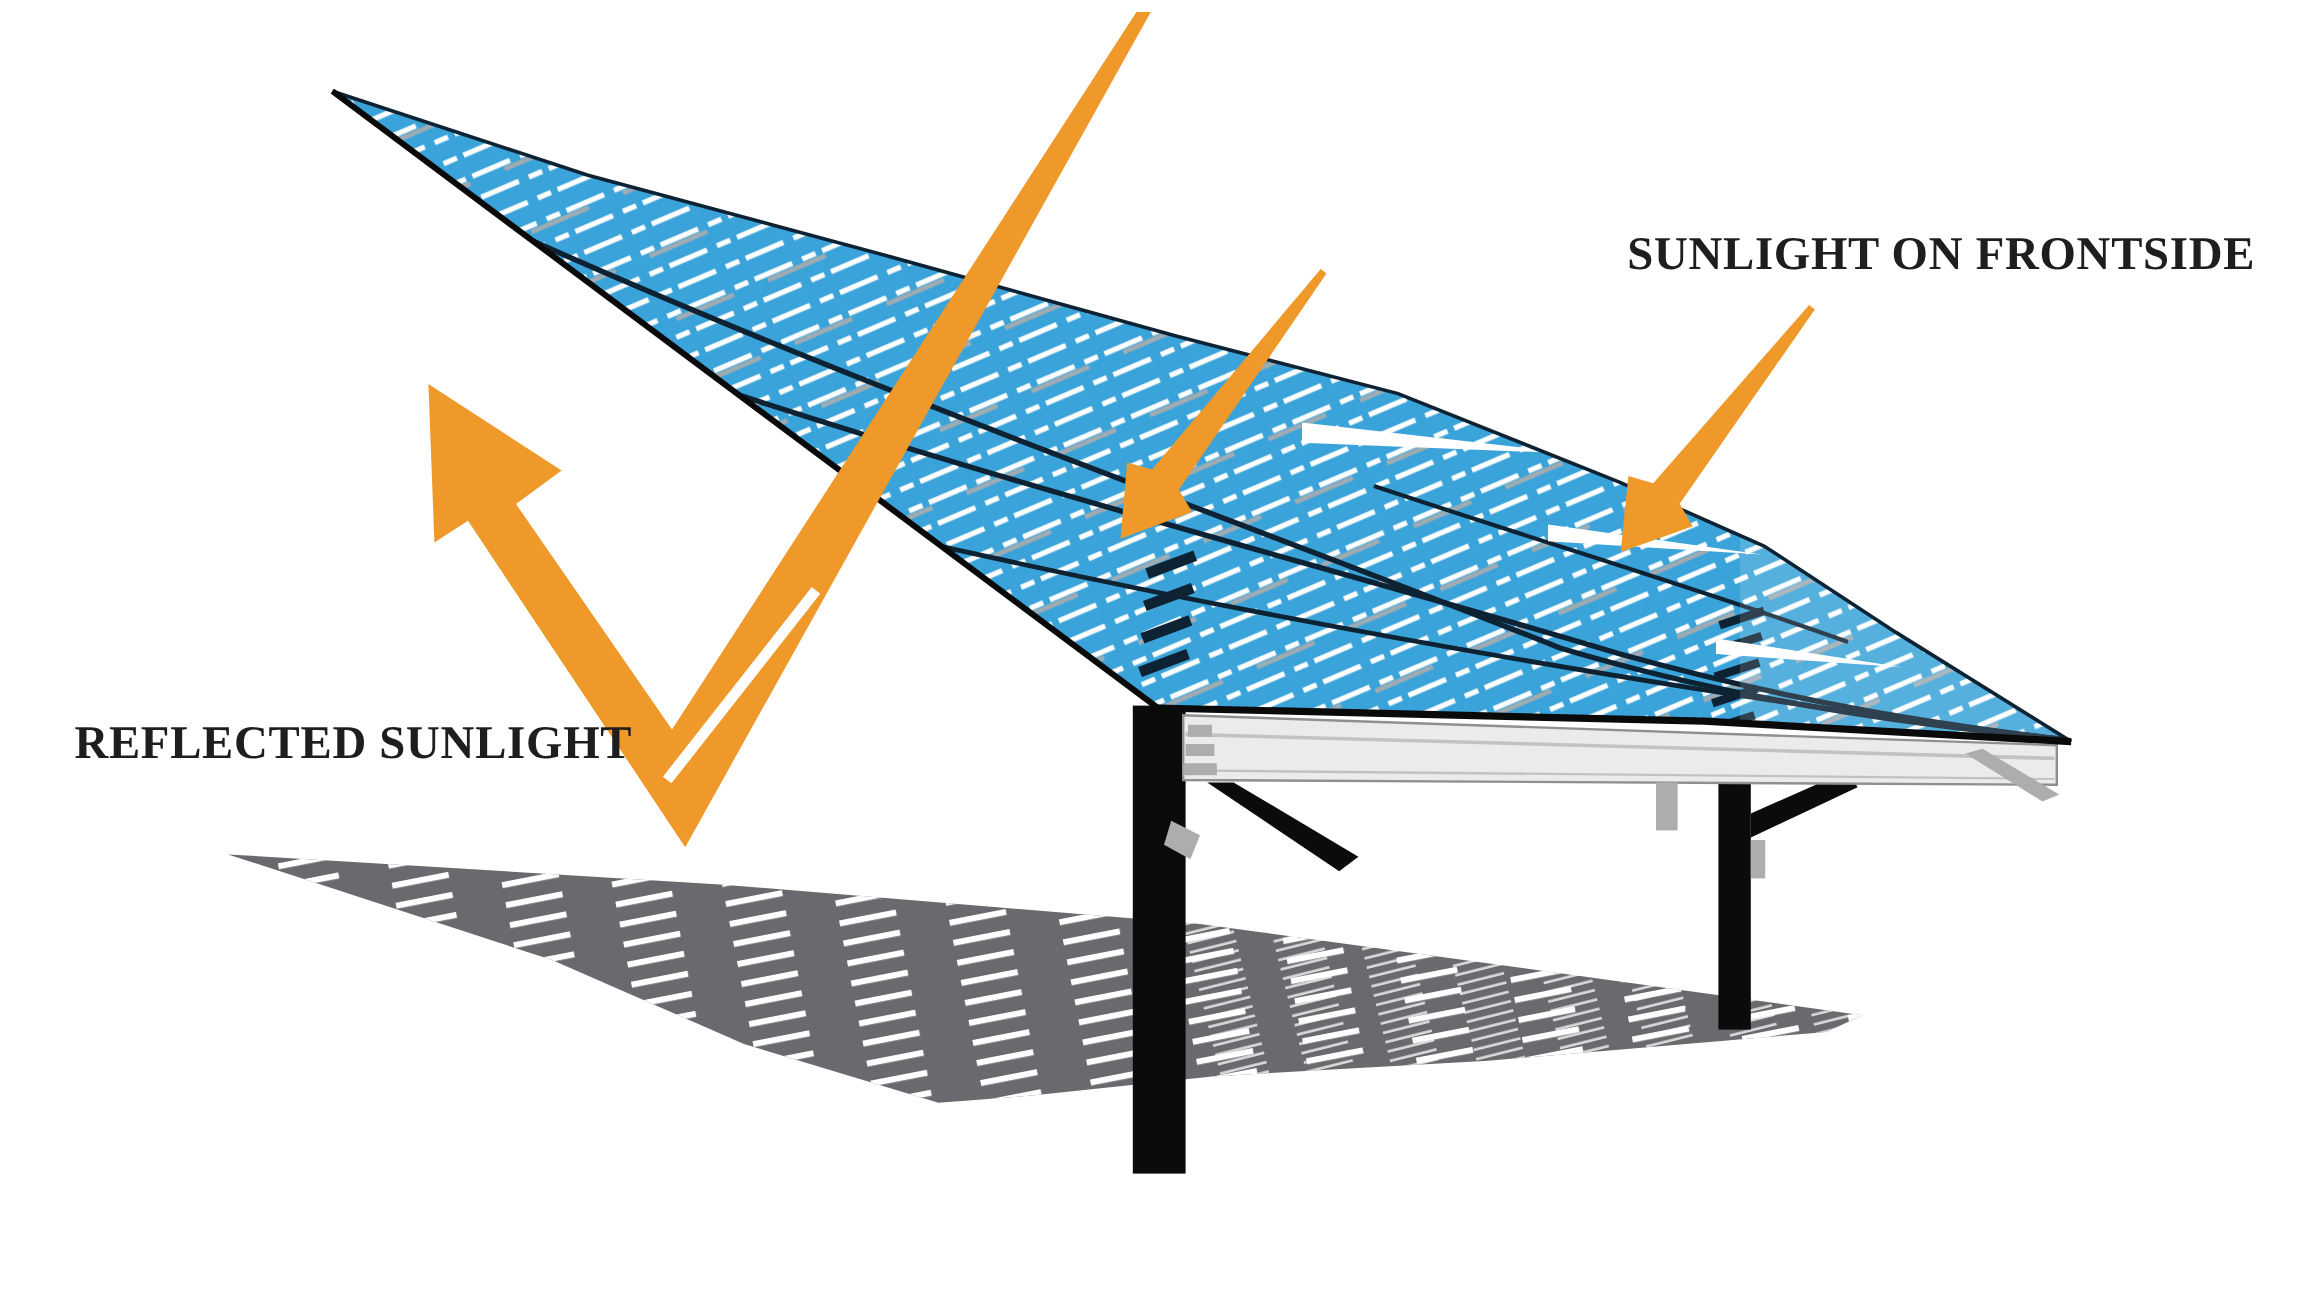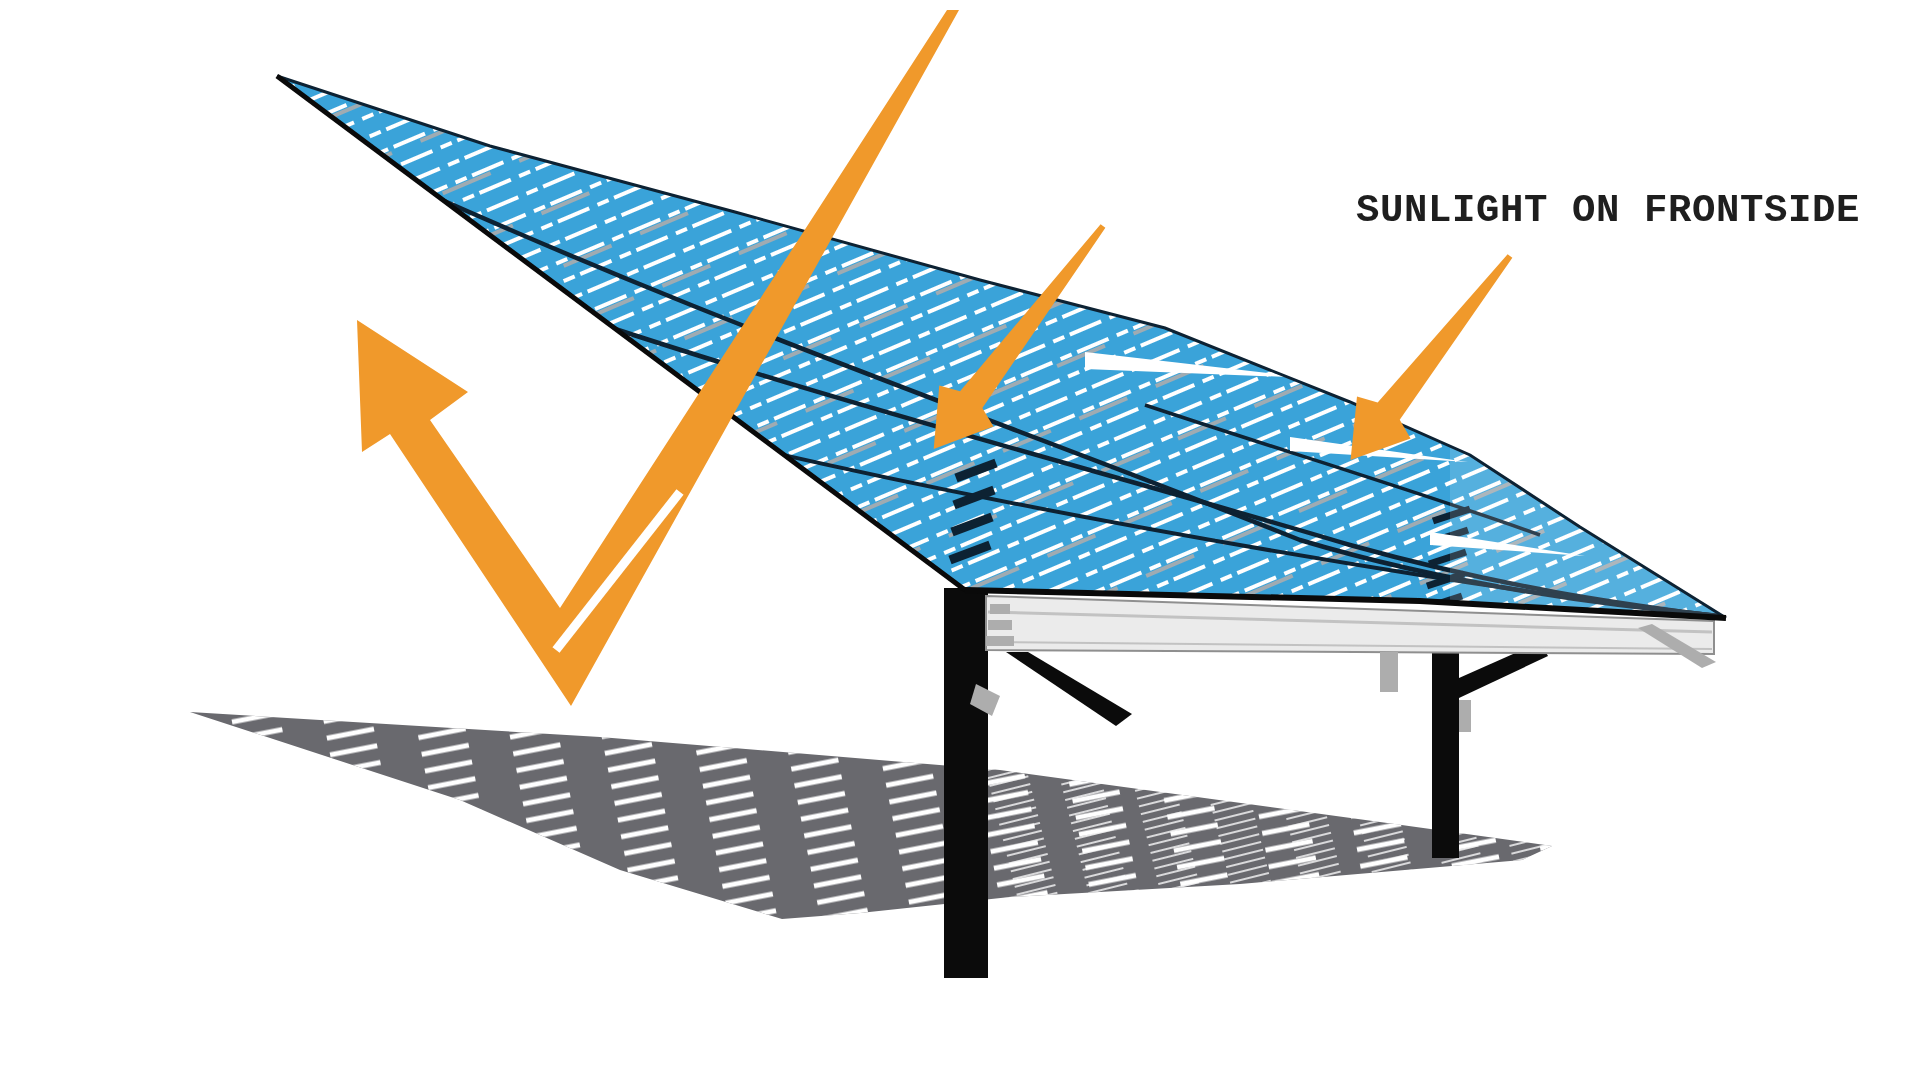--- a/index.html
+++ b/index.html
@@ -5,21 +5,21 @@
   html,body{margin:0;padding:0;}
   body{
     width:1920px;height:1080px;
     background:var(--background,#fff);
     position:relative;overflow:hidden;
     font-family:"Liberation Sans", sans-serif;
   }
   #scene{position:absolute;left:0;top:0;width:1920px;height:1080px;}
   .label{
     position:absolute;
-    font-family:Liberation Mono, monospace;
+    font-family:Liberation Serif, serif;
     font-weight:700;
     font-size:39px;
     letter-spacing:0.6px;
     color:var(--text-dark,#1e1e1e);
     line-height:47px;
     white-space:nowrap;
     text-align:right;
   }
   #label-frontside{left:1356px;top:188px;}
   #label-backside{left:62px;top:596px;}
@@ -116,13 +116,14 @@
     <path transform="translate(1103,226) rotate(37.2)" d="M-3 0 L3 0 L14 218 L34 226 L0 280 L-34 226 L-14 218 Z" style="fill:var(--arrow-orange)"></path>
 
     <path transform="translate(1510,256) rotate(38)" d="M-3 0 L3 0 L14 197 L34 205 L0 259 L-34 205 L-14 197 Z" style="fill:var(--arrow-orange)"></path>
   </g>
 </svg>
 
 <div class="label" id="label-frontside">
   <span>SUNLIGHT ON FRONTSIDE</span>
 </div>
 <div class="label" id="label-backside">
+  <div>REFLECTED SUNLIGHT</div>
 </div>
 
 </body></html>

